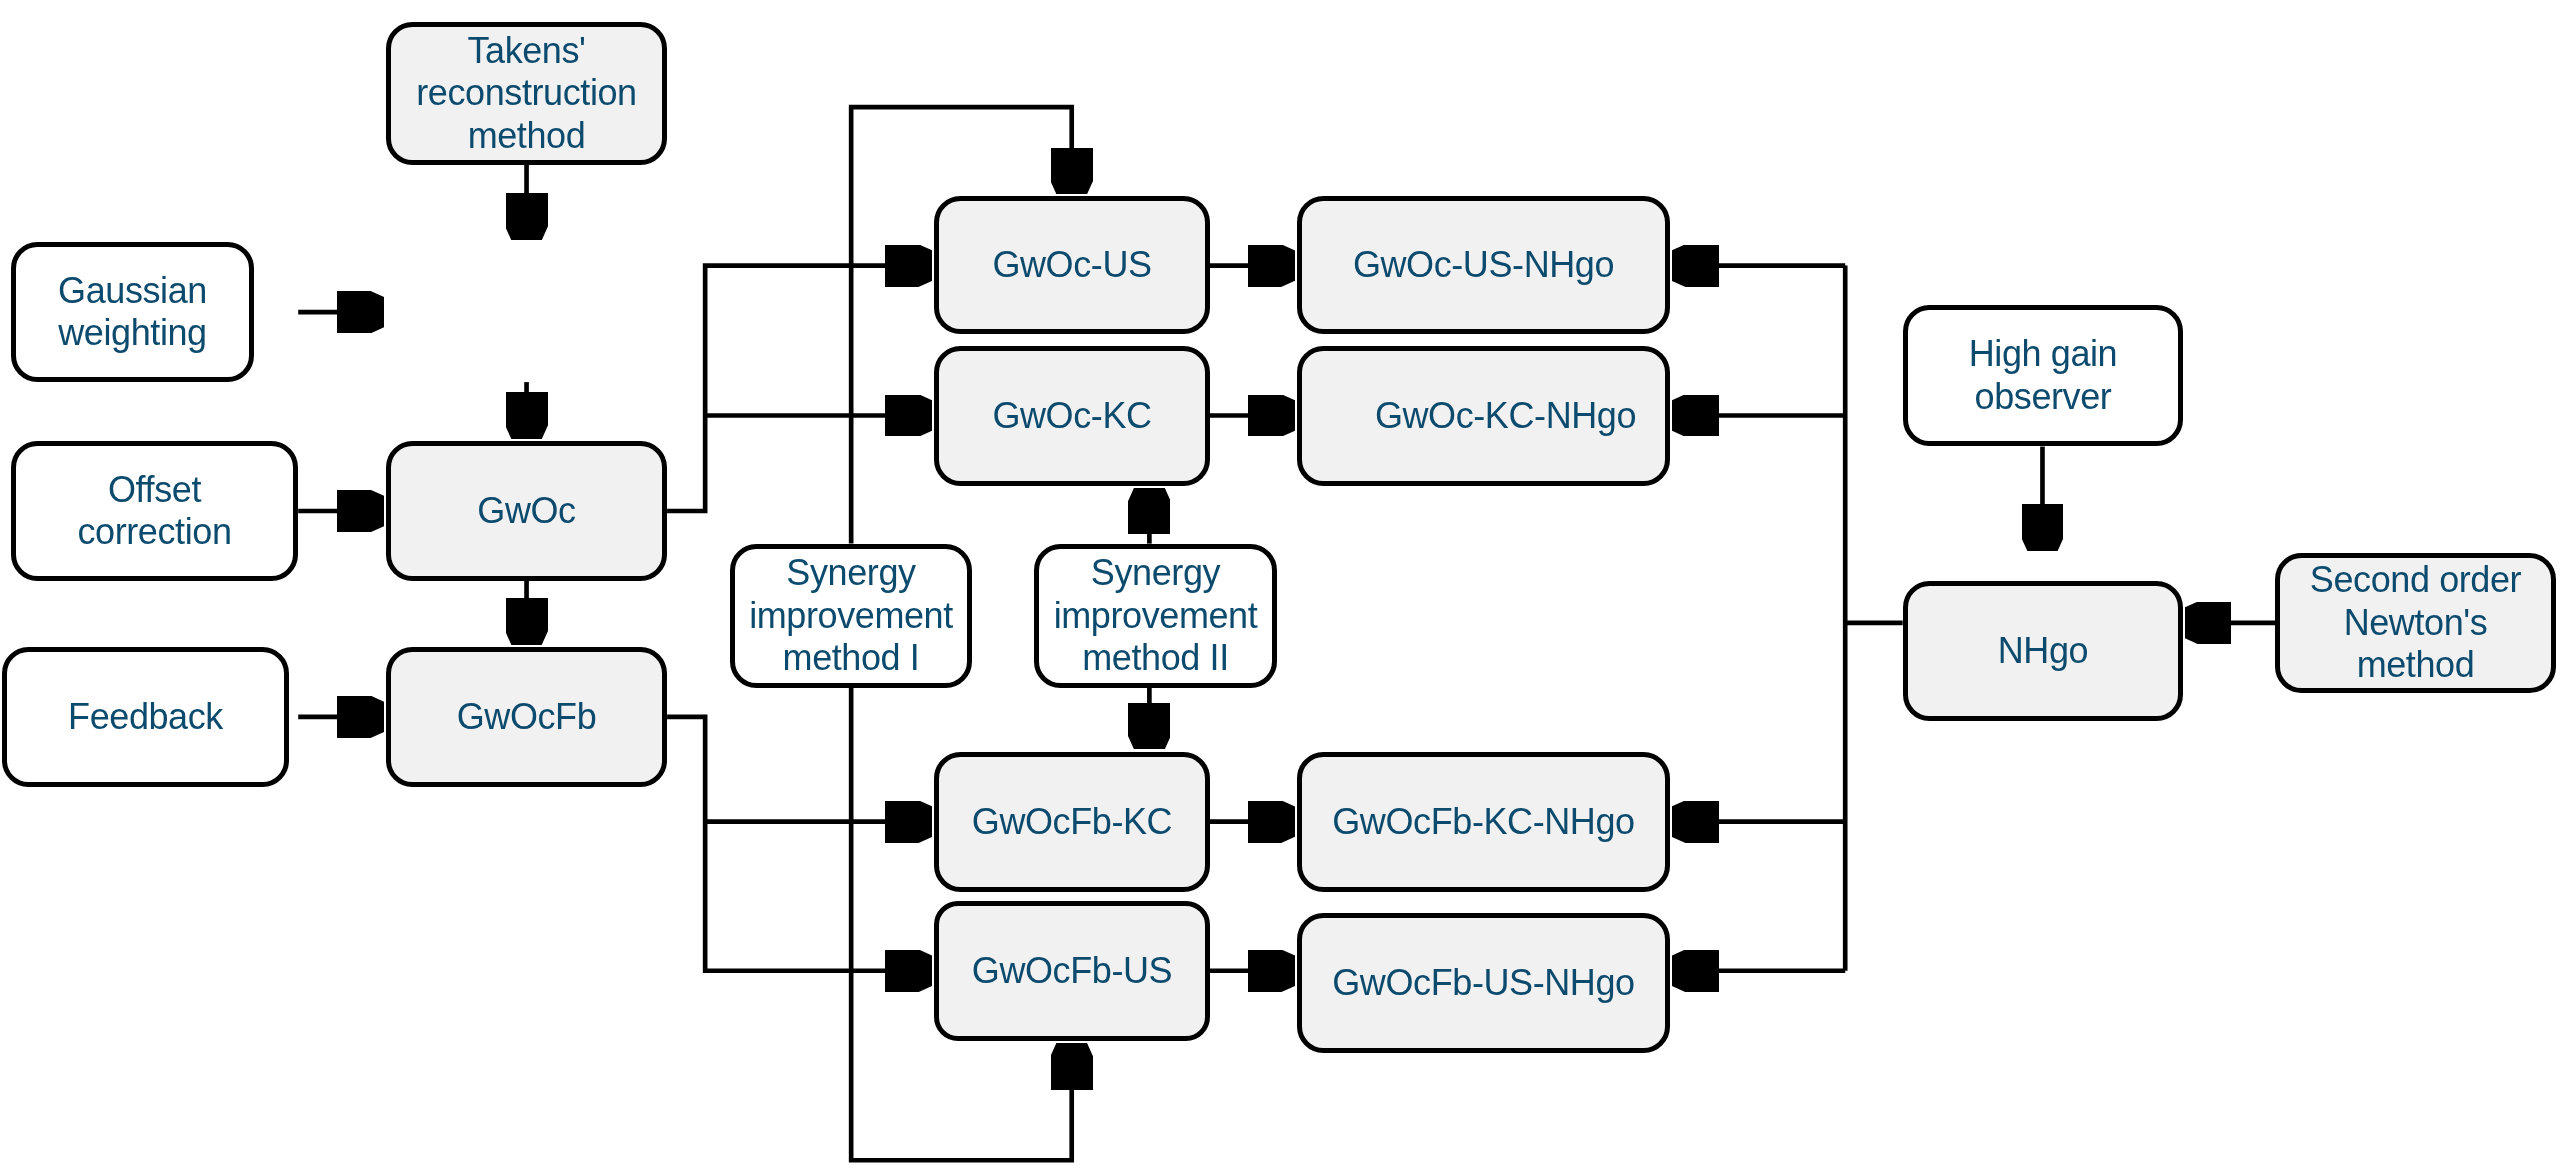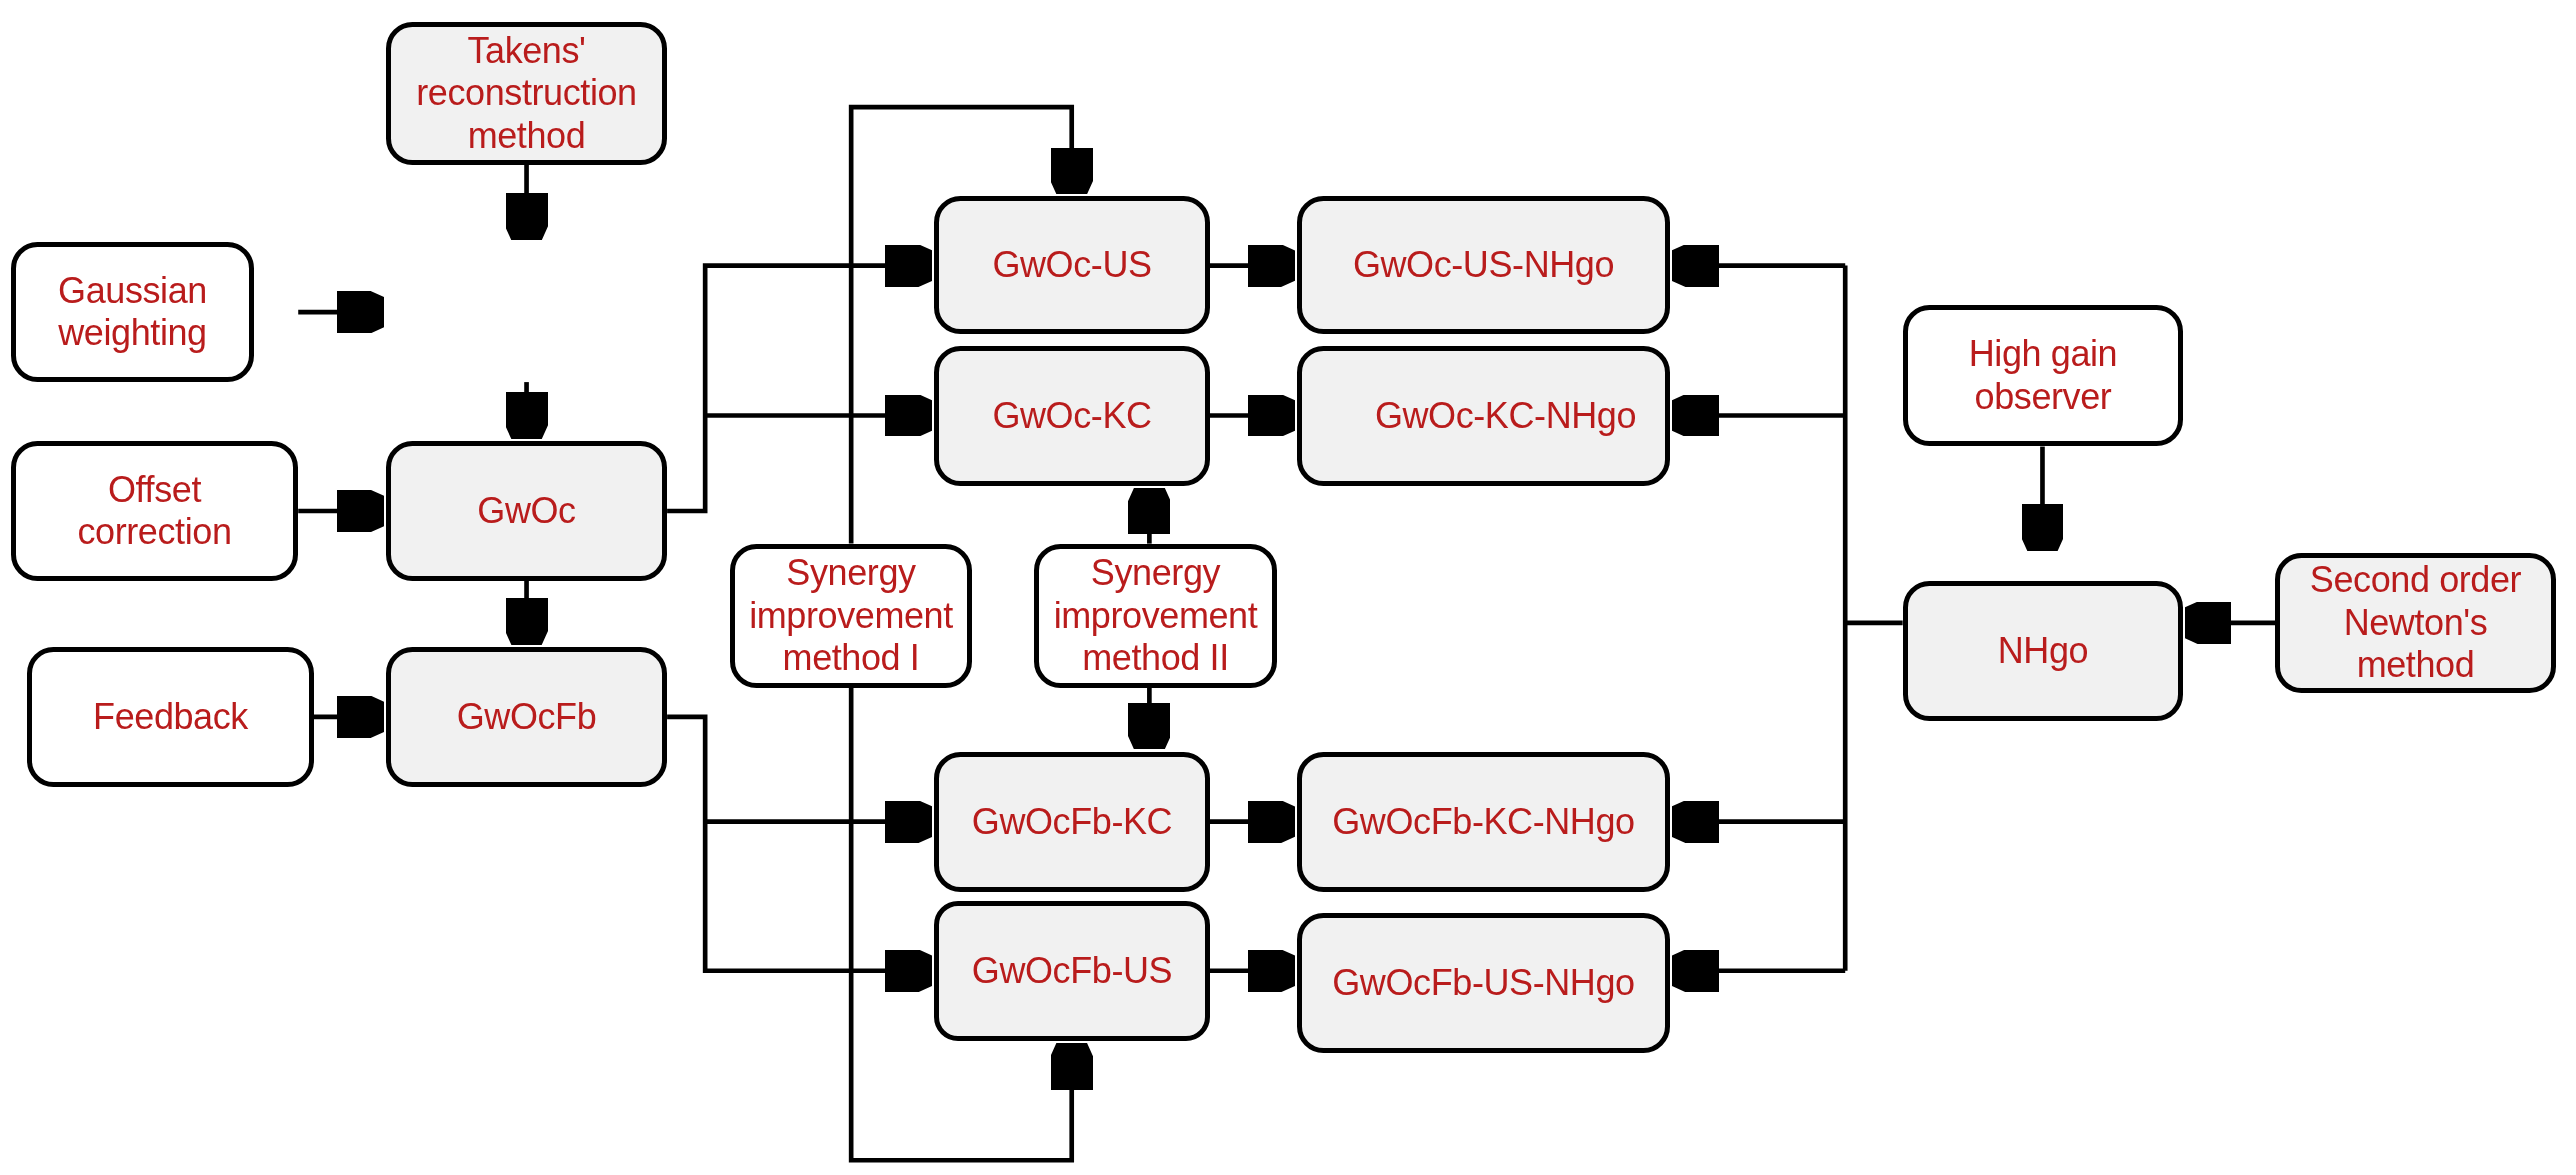--- a/index.html
+++ b/index.html
@@ -30,34 +30,34 @@
     position: absolute;
     box-sizing: border-box;
     border: 5.4px solid #000000;
     border-radius: 26.4px;
     display: flex;
     align-items: center;
     justify-content: center;
     text-align: center;
     font-size: 36px;
     line-height: 1.18;
-    color: #b91c1c;
+    color: #0c4a6e;
     letter-spacing: -0.4px;
   }
   .node .lbl {
     white-space: pre-line;
     padding: 0 3.1px;
   }
   .fill-gray  { background: #f1f1f1; }
   .fill-white { background: #ffffff; }
 
   
   #n-gaussian       { left:11px;   top:242px;  width:243px; height:140px; }
   #n-offset         { left:11px;   top:441px;  width:287px; height:140px; }
-  #n-feedback       { left:27px;   top:647px;  width:287px; height:140px; }
+  #n-feedback       { left:2px;   top:647px;  width:287px; height:140px; }
   #n-takens         { left:386px;  top:22px;   width:281px; height:143px; }
   #n-gw             { left:386px;  top:242px;  width:281px; height:140px; }
   #n-gwoc           { left:386px;  top:441px;  width:281px; height:140px; }
   #n-gwocfb         { left:386px;  top:647px;  width:281px; height:140px; }
   #n-syn1           { left:730px;  top:544px;  width:242px; height:144px; }
   #n-syn2           { left:1034px; top:544px;  width:243px; height:144px; }
   #n-gwoc-us        { left:934px; top:196px;  width:276px; height:138px; }
   #n-gwoc-kc        { left:934px; top:346px;  width:276px; height:140px; }
   #n-gwocfb-kc      { left:934px; top:752px;  width:276px; height:140px; }
   #n-gwocfb-us      { left:934px; top:901px; width:276px; height:140px;border-radius:24px; }

